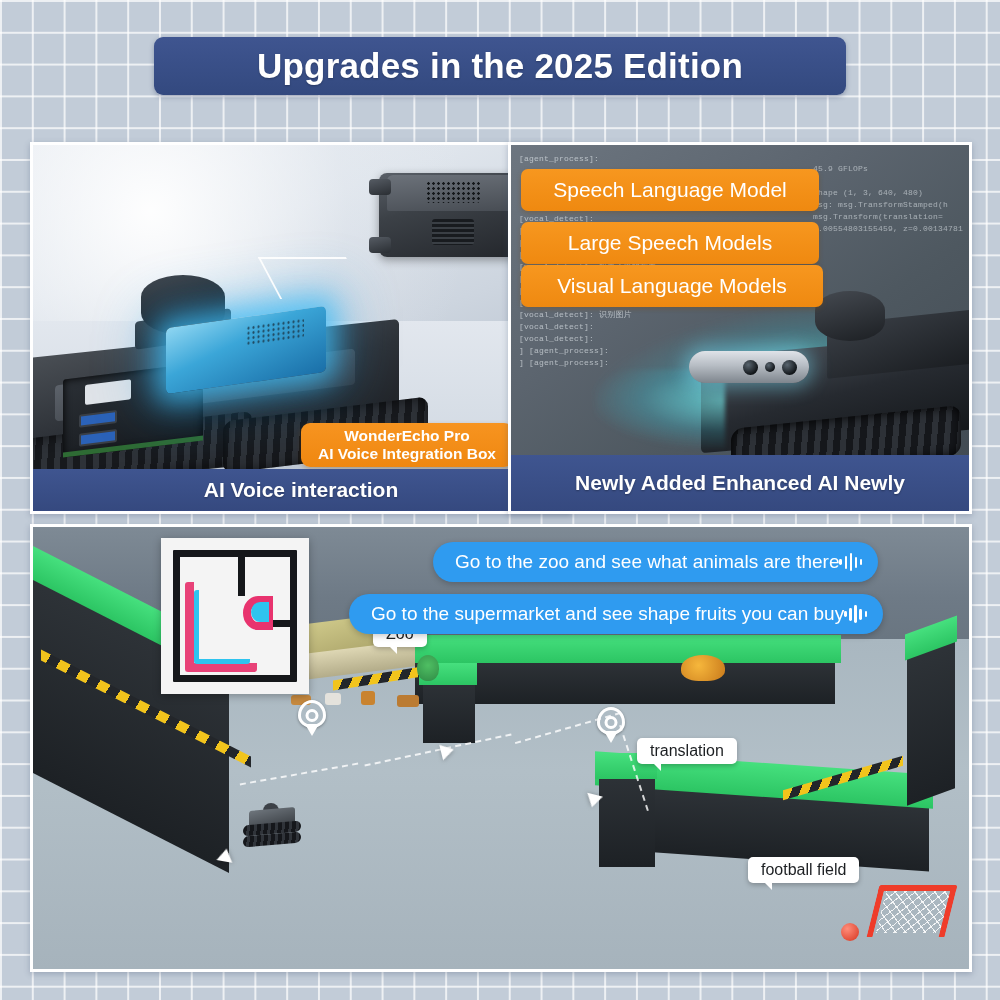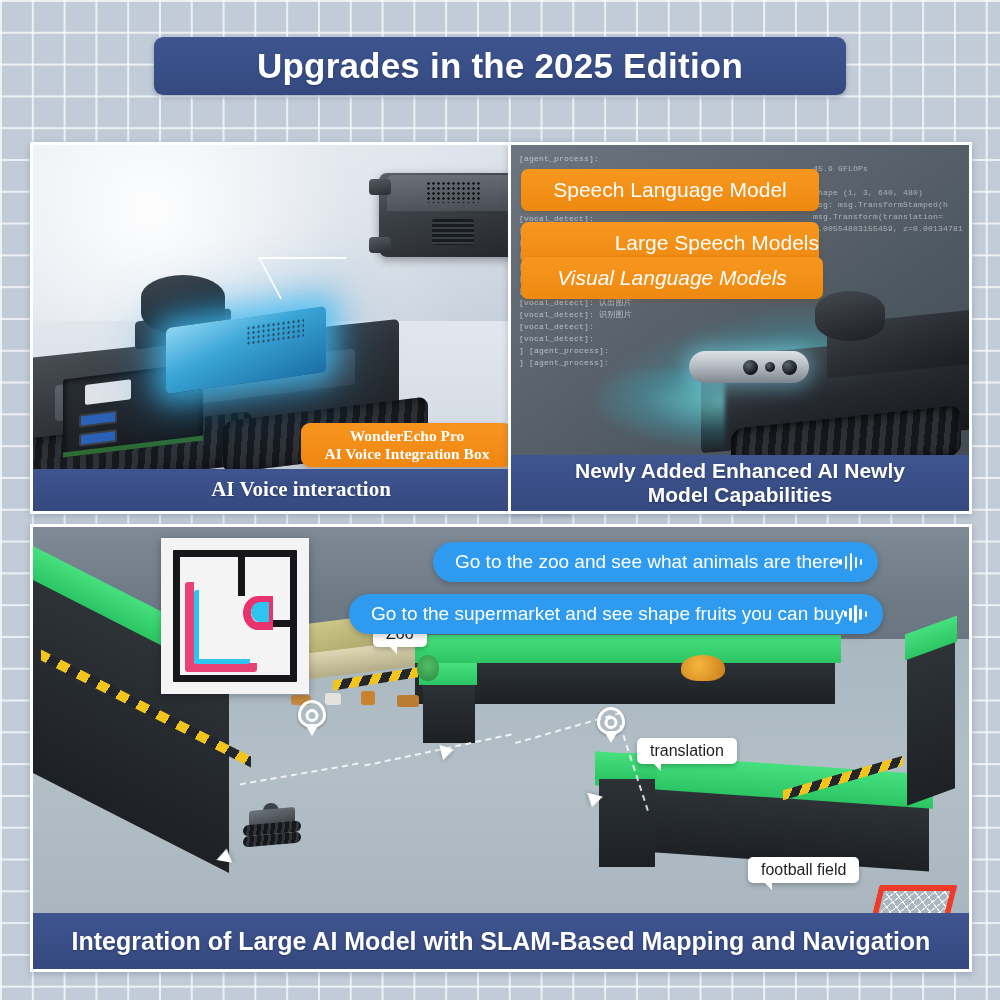--- a/index.html
+++ b/index.html
@@ -34,21 +34,21 @@
 
   .caption{
     position:absolute; left:0; right:0; bottom:0;
     background:linear-gradient(180deg,#3f5590 0%,#35497f 100%);
     color:#fff; font-weight:bold; text-align:center;
     display:flex; align-items:center; justify-content:center;
     text-shadow:0 1px 2px rgba(0,0,0,.3); line-height:1.12;
   }
 
   
-  #panel-left{ left:30px; top:142px; width:542px; height:372px;font-family:Liberation Serif, serif; }
+  #panel-left{ left:30px; top:142px; width:542px; height:372px; }
   .lp-photo{ position:absolute; inset:0;
     background:
       radial-gradient(circle at 22% 18%, rgba(255,255,255,.95) 0%, rgba(234,238,244,.25) 38%, transparent 62%),
       linear-gradient(160deg,#e9edf2 0%,#dfe5ec 28%,#cdd5df 55%,#b9c3cf 78%,#aeb9c6 100%);
   }
   .lp-table{ position:absolute; left:0; right:0; bottom:60px; height:130px;
     background:linear-gradient(180deg,#e2e7ee 0%,#d2dae3 100%); }
   
   .tank-base{ position:absolute; left:-14px; bottom:42px; width:380px; height:130px;
     background:linear-gradient(170deg,#4a4f55 0%,#2d3137 45%,#191c20 100%);
@@ -124,22 +124,22 @@
     transform:rotate(-9deg); filter:blur(3px); }
   .code{ position:absolute; font-family:"Liberation Mono", monospace; color:#e8eef2;
     font-size:8px; line-height:12px; white-space:pre; opacity:.62; letter-spacing:.2px; }
   #code-left{ left:8px; top:8px; }
   #code-right{ right:6px; top:18px; text-align:left; opacity:.55; }
   .rp-pill{ position:absolute; left:10px;
     background:linear-gradient(180deg,#f7971f 0%,#ef8910 100%);
     color:#fff; border-radius:7px; display:flex; align-items:center; justify-content:center;
     font-size:21px; box-shadow:0 2px 5px rgba(120,70,10,.3); }
   #pill-1{ top:24px; width:298px; height:42px; }
-  #pill-2{ top:77px; width:298px; height:42px;justify-content:flex-end; }
-  #pill-3{ top:112px; width:302px; height:42px;font-style:italic; }
+  #pill-2{ top:77px; width:298px; height:42px; }
+  #pill-3{ top:120px; width:302px; height:42px; }
   
   .rp-robot{ position:absolute; right:-12px; bottom:44px; width:300px; height:230px; }
   .rp-robot .chassis{ position:absolute; right:0; bottom:26px; width:280px; height:96px;
     background:linear-gradient(170deg,#4b5159 0%,#262a30 50%,#14171a 100%);
     transform:skewY(-5deg); border-radius:5px; }
   .rp-robot .track{ position:absolute; right:20px; bottom:0; width:230px; height:50px;
     background:repeating-linear-gradient(95deg,#15171b 0 7px,#2d3137 7px 13px);
     border-radius:12px; transform:skewY(-6deg); box-shadow:inset 0 0 12px #000; }
   .rp-robot .lidar2{ position:absolute; right:96px; bottom:126px; width:70px; height:50px;
     background:linear-gradient(165deg,#454a51,#1c1f23); border-radius:36px/20px; }
@@ -367,21 +367,20 @@
       <div class="rp-pill" id="pill-2">
         <span>Large Speech Models</span>
       </div>
       <div class="rp-pill" id="pill-3">
         <span>Visual Language Models</span>
       </div>
     </div>
     <div class="caption" id="cap-right">
       <div>
         <div>Newly Added Enhanced AI Newly</div>
-        <div>Model Capabilities</div>
       </div>
     </div>
   </div>
 </div>
 
 <div class="panel" id="panel-bottom">
   <div class="panel-inner">
     <div class="arena">
       <div class="arena-backwall"></div>
       <div class="floor"></div>
@@ -475,17 +474,14 @@
         <span class="wave">
             <i></i>
             <i></i>
             <i></i>
             <i></i>
             <i></i>
           </span>
       </div>
     </div>
 
-    <div class="caption" id="cap-bottom">
-      <span>Integration of Large AI Model with SLAM-Based Mapping and Navigation</span>
-    </div>
   </div>
 </div>
 
 </body></html>

